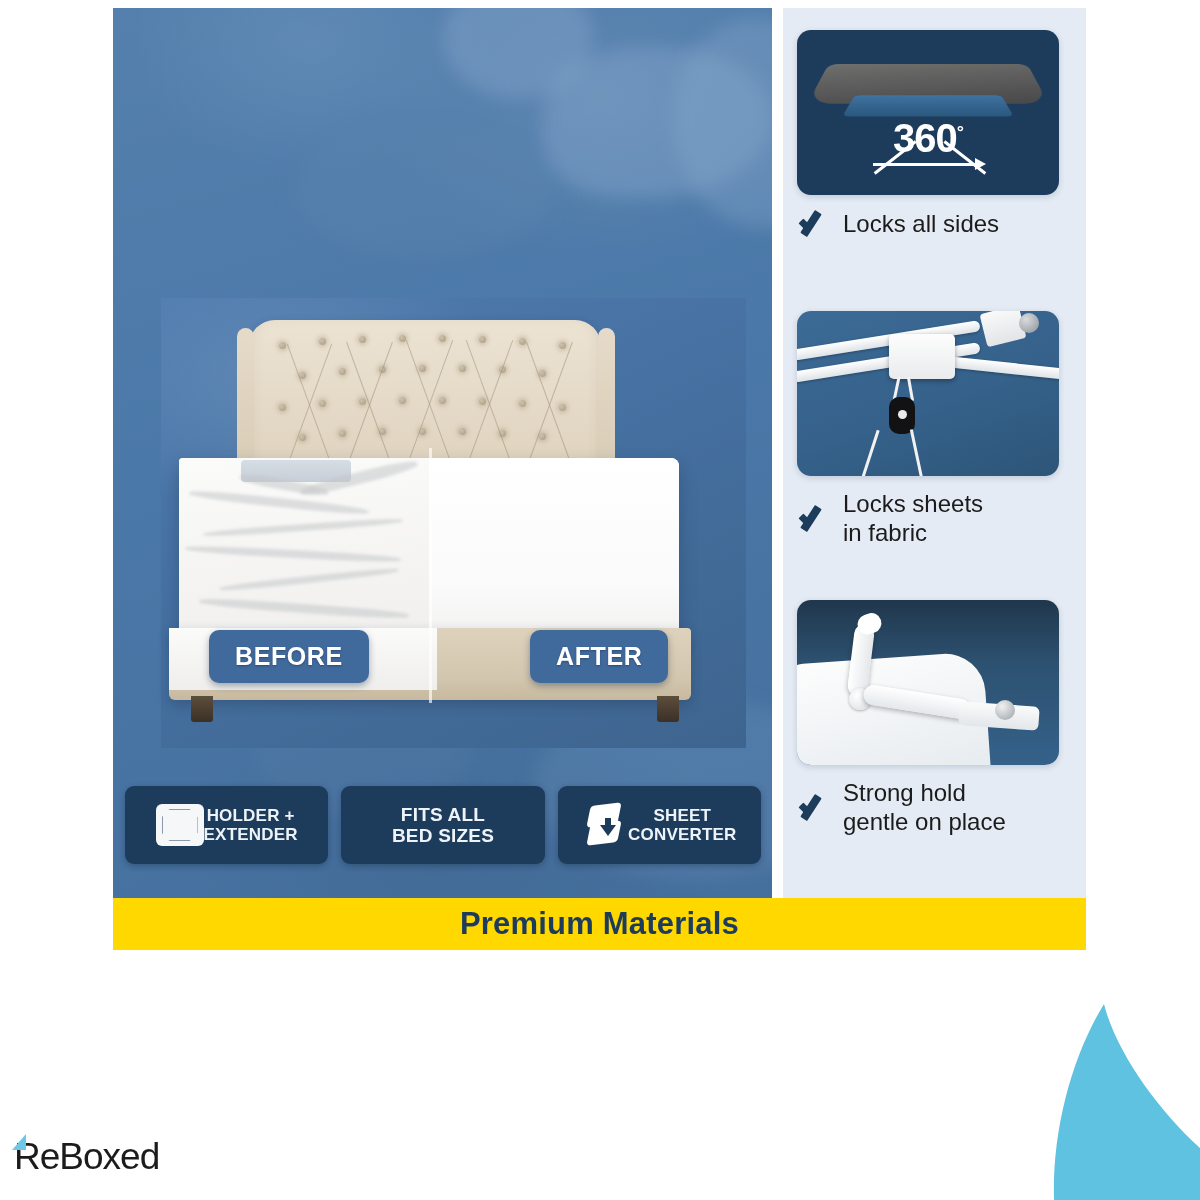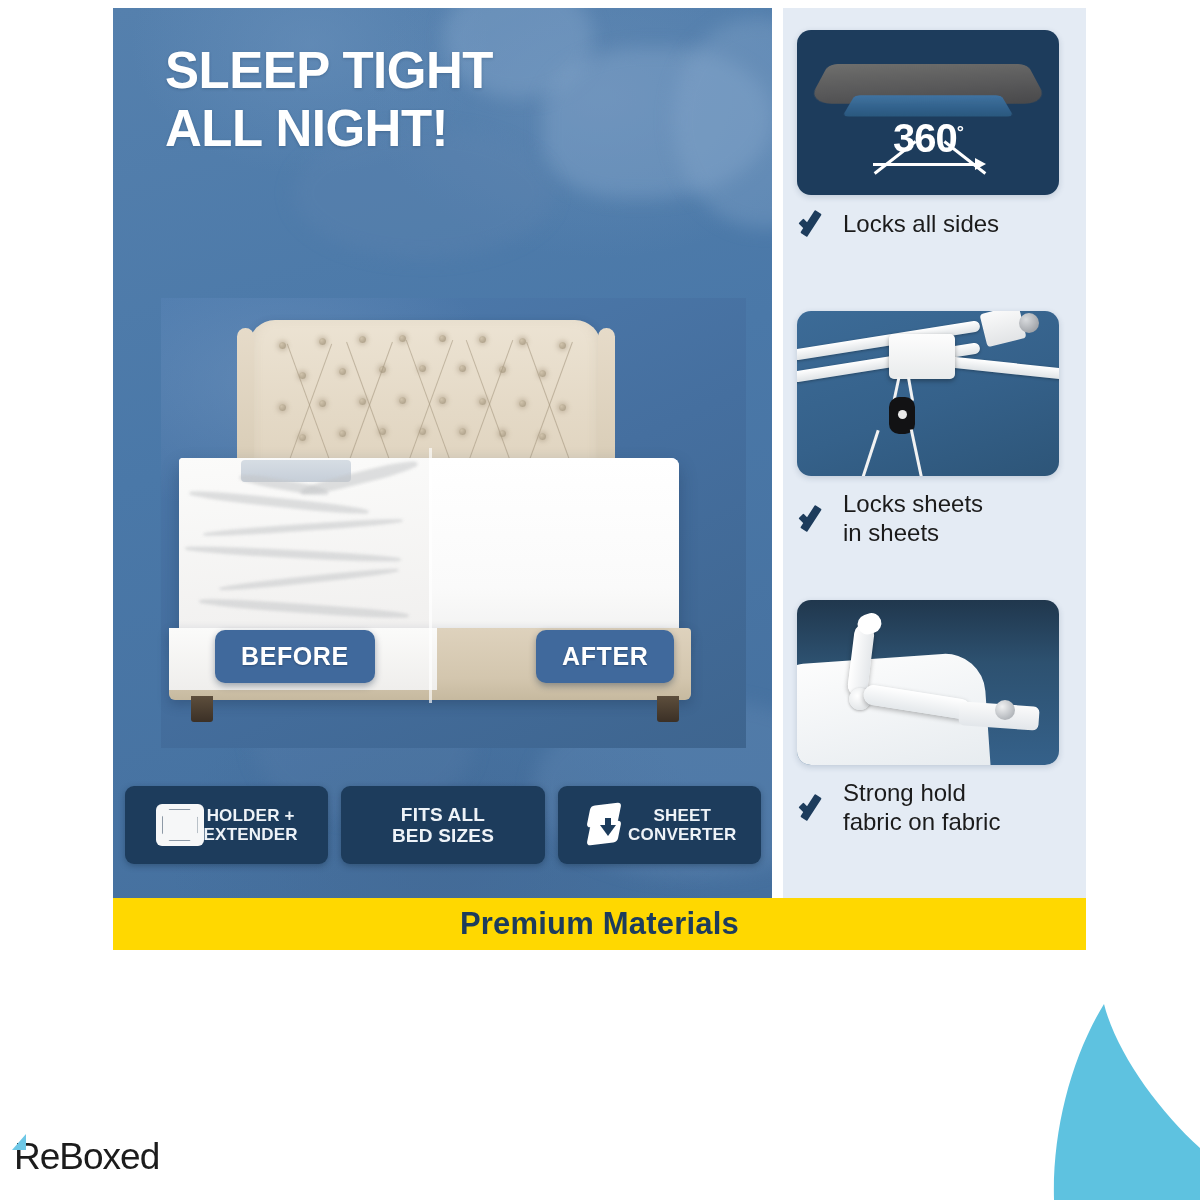--- a/index.html
+++ b/index.html
@@ -90,21 +90,20 @@
   .leg.l { left: 30px; } .leg.r { left: 496px; }
   .splitline { position:absolute; left: 268px; top: 150px; width: 3px; height: 255px;
     background: rgba(255,255,255,.65); }
 
   .ba-pill {
     position: absolute; background: #40699c; color:#fff;
     font-weight: bold; font-size: 25px; letter-spacing: .6px;
     padding: 12px 26px; border-radius: 10px;
     box-shadow: 0 3px 7px rgba(18,40,66,.38);
     text-shadow: 0 1px 2px rgba(15,35,60,.4);
-    margin-left: 6px;
   }
   .ba-before { left: 96px; top: 622px; }
   .ba-after  { left: 417px; top: 622px; }
 
   
   .badges { position:absolute; left: 12px; top: 778px; width: 636px; height: 78px;
     display: flex; gap: 13px; }
   .badge { flex: 1; background: #1d3c5c; border-radius: 9px;
     display:flex; align-items:center; justify-content:center; gap: 0;
     padding: 0 10px; box-shadow: 0 2px 6px rgba(15,33,55,.35); }
@@ -225,24 +224,20 @@
 <div class="page">
 
   <div class="hero">
     <div class="ghost g1"></div>
     <div class="ghost g2"></div>
     <div class="ghost g3"></div>
     <div class="ghost g4"></div>
     <div class="ghost g5"></div>
     <div class="ghost g6"></div>
 
-    <div class="hero-head">
-      <div>SLEEP TIGHT</div>
-      <div>ALL NIGHT!</div>
-    </div>
 
 
     <div class="bed-wrap">
       <div class="bed-bg"></div>
 
       <div class="headboard">
         <span class="tuft" style="left:30px;  top:22px;"></span>
         <span class="tuft" style="left:70px;  top:18px;"></span>
         <span class="tuft" style="left:110px; top:16px;"></span>
         <span class="tuft" style="left:150px; top:15px;"></span>
@@ -376,39 +371,39 @@
         <span class="lace l1"></span>
           <span class="lace l2"></span>
         <span class="tog"></span>
         <span class="lace l3"></span>
           <span class="lace l4"></span>
       </div>
       <div class="f-row">
         <span class="check"></span>
         <span class="f-label">
           <span>Locks sheets</span><br>
-          <span>in sheets</span>
+          <span>in fabric</span>
         </span>
       </div>
     </div>
 
     <div class="feature f3">
       <div class="f-card c3">
         <span class="sheetL"></span>
         <span class="clipv"></span>
         <span class="clipjoint"></span>
         <span class="arm"></span>
         <span class="pad"></span>
         <span class="snap"></span>
       </div>
       <div class="f-row">
         <span class="check"></span>
         <span class="f-label">
           <span>Strong hold</span><br>
-          <span>fabric on fabric</span>
+          <span>gentle on place</span>
         </span>
       </div>
     </div>
   </div>
 
   <div class="banner">
     <span class="banner-txt">Premium Materials</span>
   </div>
 
   <div class="flour">

